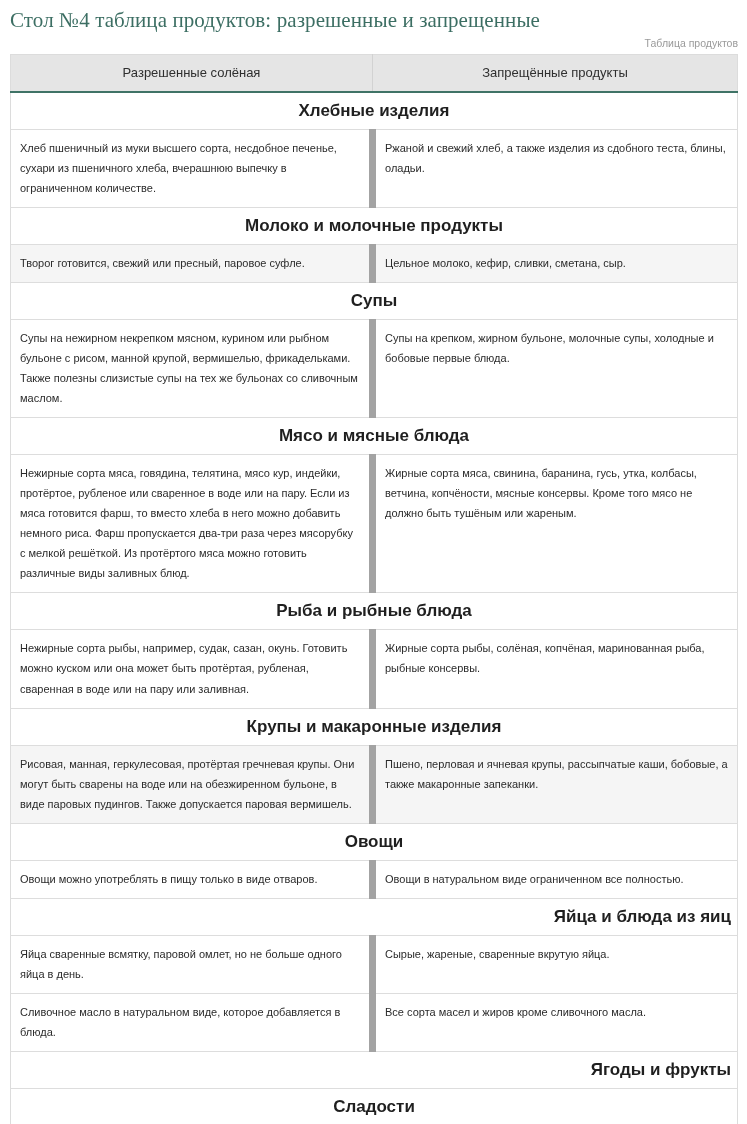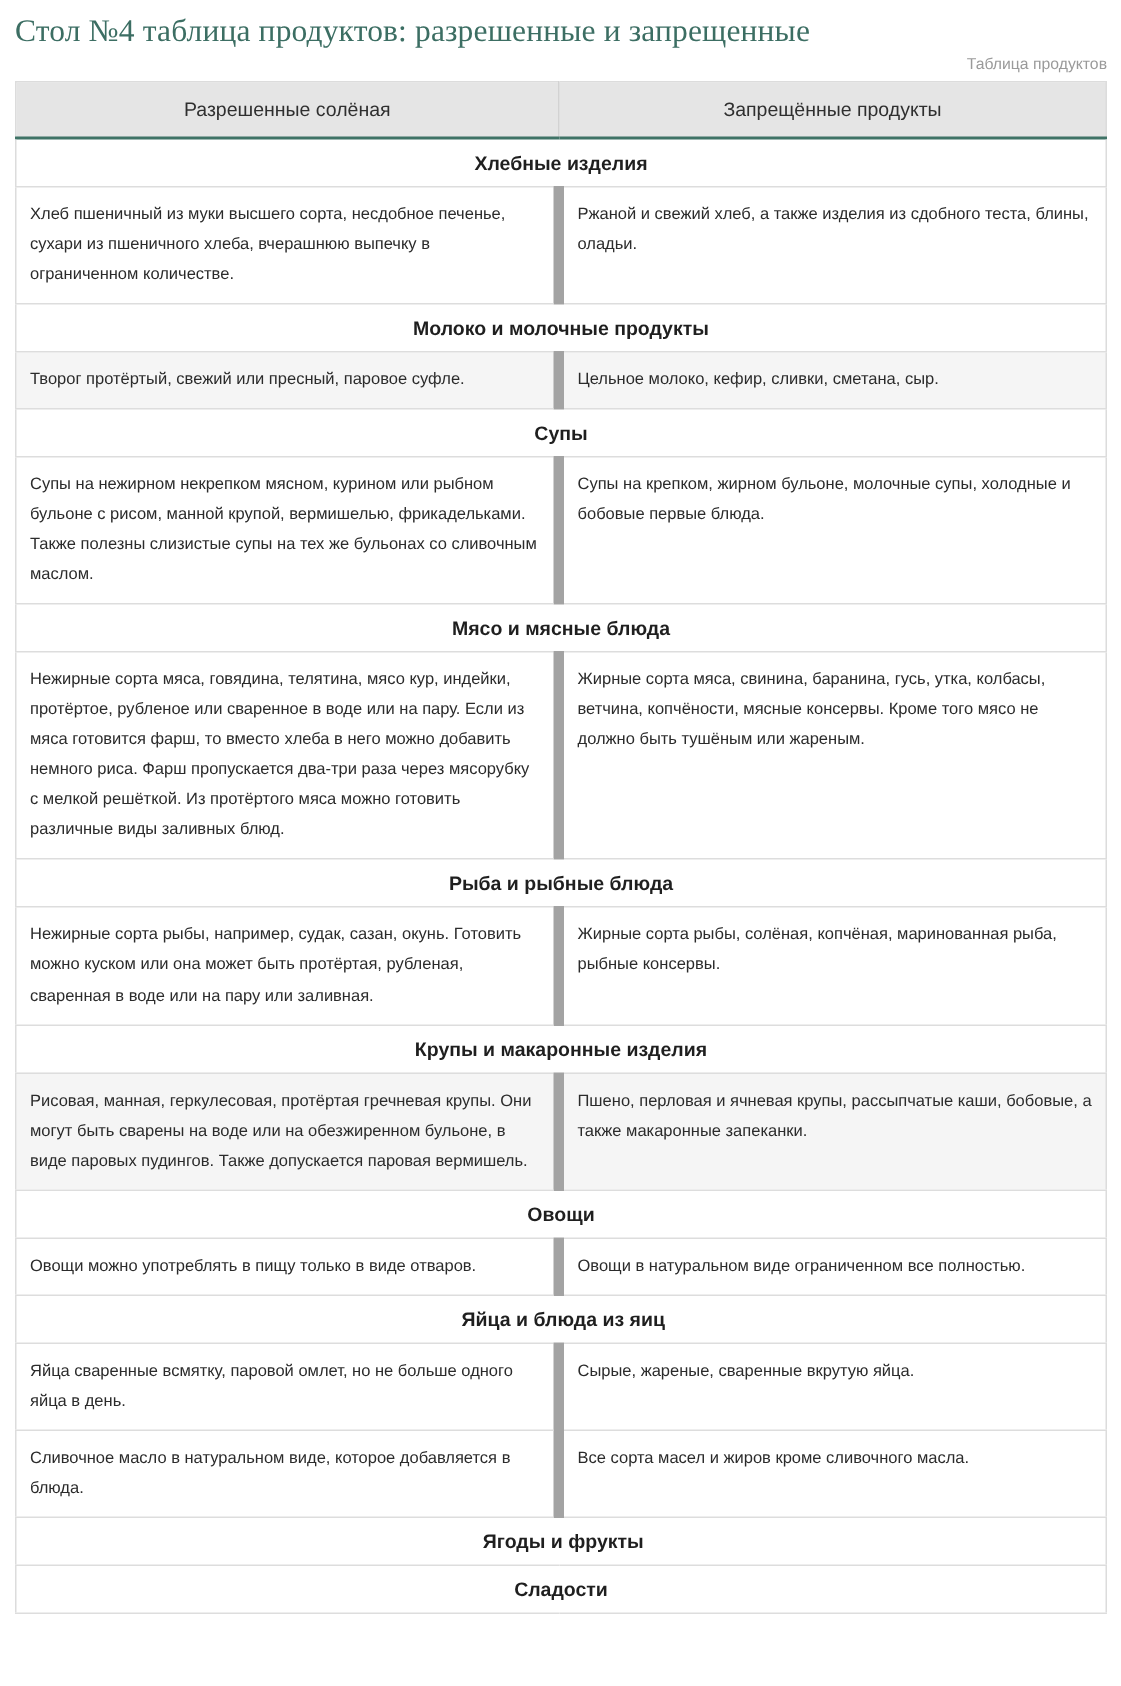--- a/index.html
+++ b/index.html
@@ -61,29 +61,29 @@
     color: #2f2f2f;
     text-align: center;
     padding: 10px 6px 11px 6px;
     font-family: "Liberation Sans", "DejaVu Sans", sans-serif;
   }
   thead th:last-child { border-right: none; text-align: center; }
 
   tr.section-row td {
     text-align: center;
     font-weight: bold;
-    font-size: 13px;
+    font-size: 17px;
     color: #1f1f1f;
     padding: 8px 6px 8px 6px;
     background: #ffffff;
     border-bottom: 1px solid #dddddd;
     border-top: 1px solid #dddddd;
   }
   tr.section-row.left td {
-    text-align: center;
+    text-align: right;
     padding-left: 9px;
     margin-left: 41px;
   }
 
   tr.data-row td {
     font-size: 11px;
     line-height: 1.82;
     color: #2b2b2b;
     padding: 8px 9px 9px 9px;
     vertical-align: top;
@@ -119,21 +119,21 @@
             <td colspan="2">Хлебные изделия</td>
           </tr>
           <tr class="data-row plain">
             <td>Хлеб пшеничный из муки высшего сорта, несдобное печенье, сухари из пшеничного хлеба, вчерашнюю выпечку в ограниченном количестве.</td>
             <td>Ржаной и свежий хлеб, а также изделия из сдобного теста, блины, оладьи.</td>
           </tr>
           <tr class="section-row">
             <td colspan="2">Молоко и молочные продукты</td>
           </tr>
           <tr class="data-row shaded">
-            <td>Творог протёртый, свежий или пресный, паровое суфле.</td>
+            <td>Творог готовится, свежий или пресный, паровое суфле.</td>
             <td>Цельное молоко, кефир, сливки, сметана, сыр.</td>
           </tr>
           <tr class="section-row">
             <td colspan="2">Супы</td>
           </tr>
           <tr class="data-row plain">
             <td>Супы на нежирном некрепком мясном, курином или рыбном бульоне с рисом, манной крупой, вермишелью, фрикадельками. Также полезны слизистые супы на тех же бульонах со сливочным маслом.</td>
             <td>Супы на крепком, жирном бульоне, молочные супы, холодные и бобовые первые блюда.</td>
           </tr>
           <tr class="section-row">

